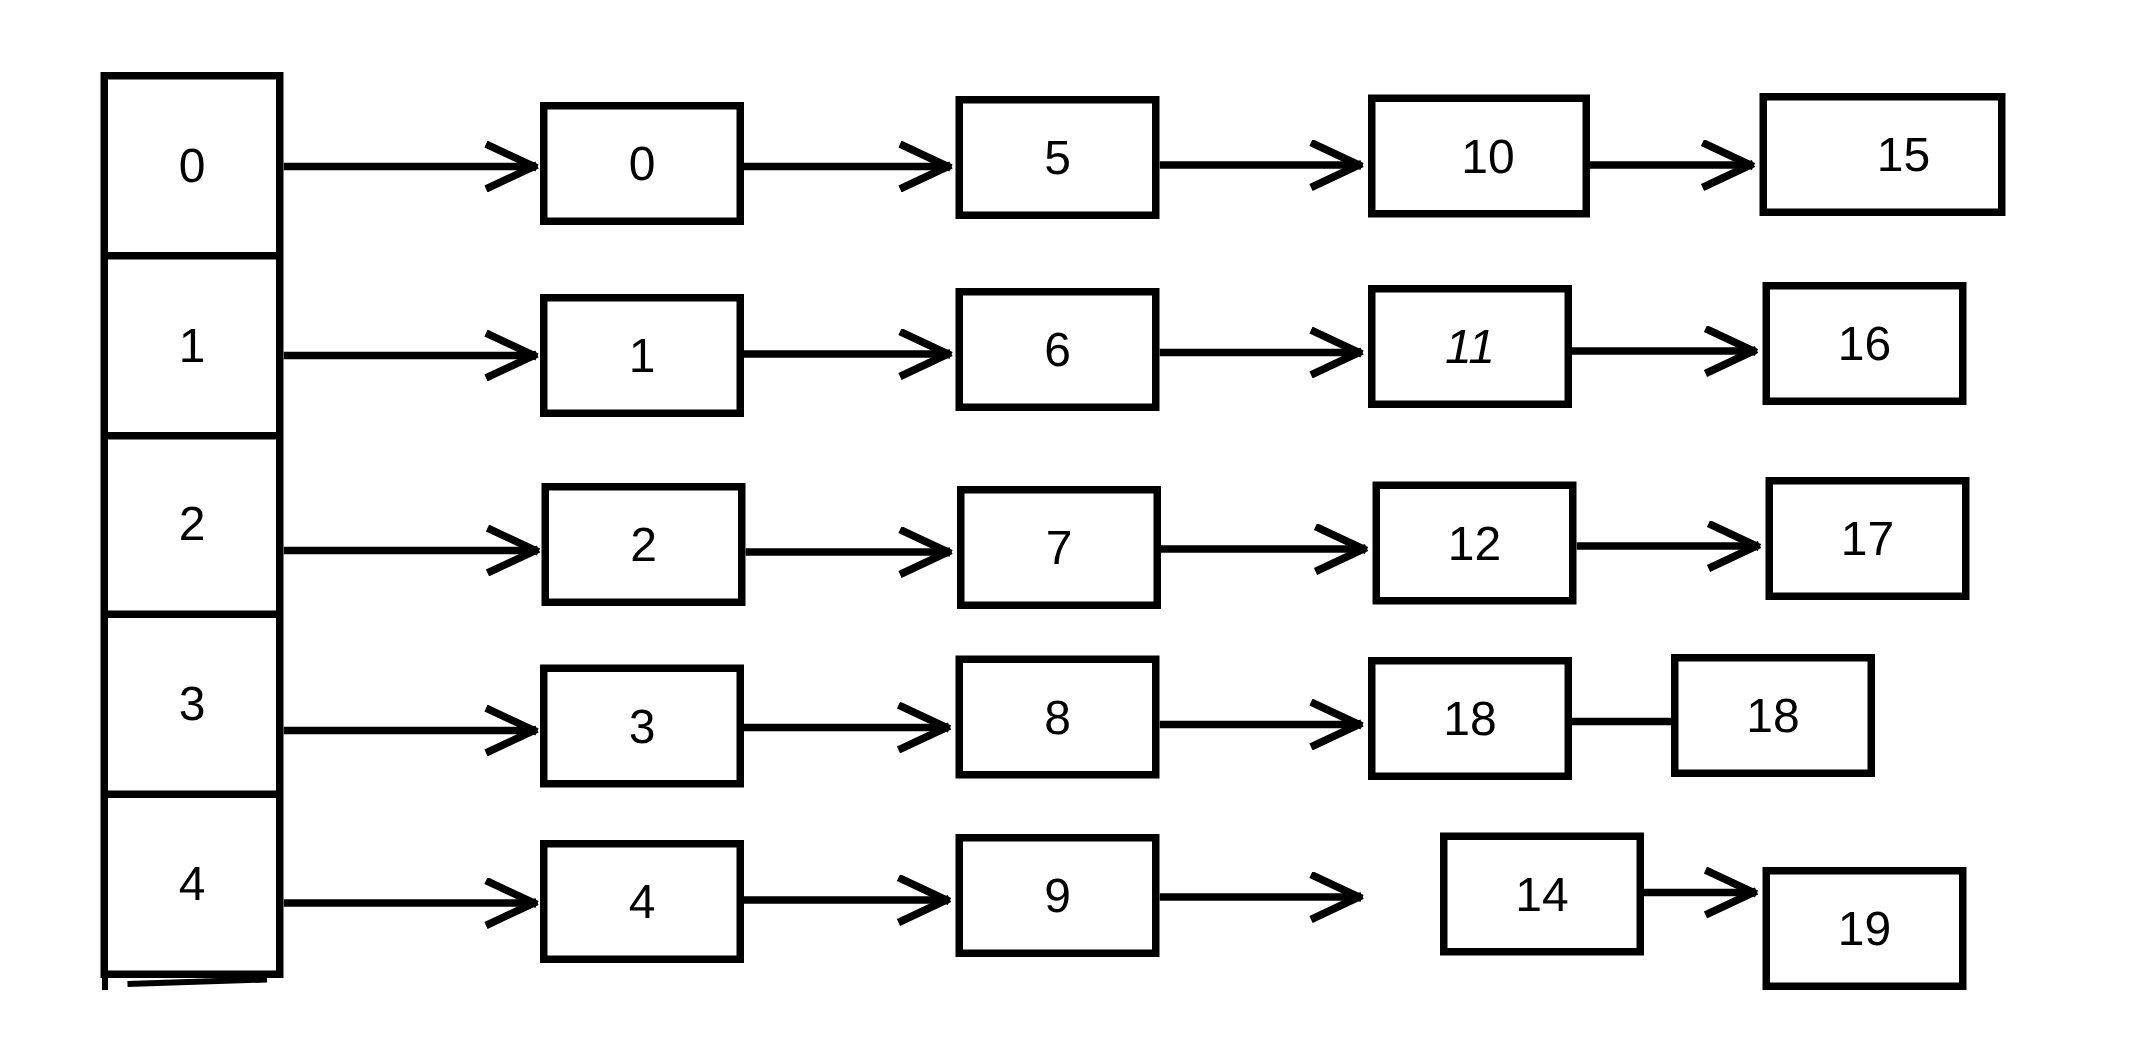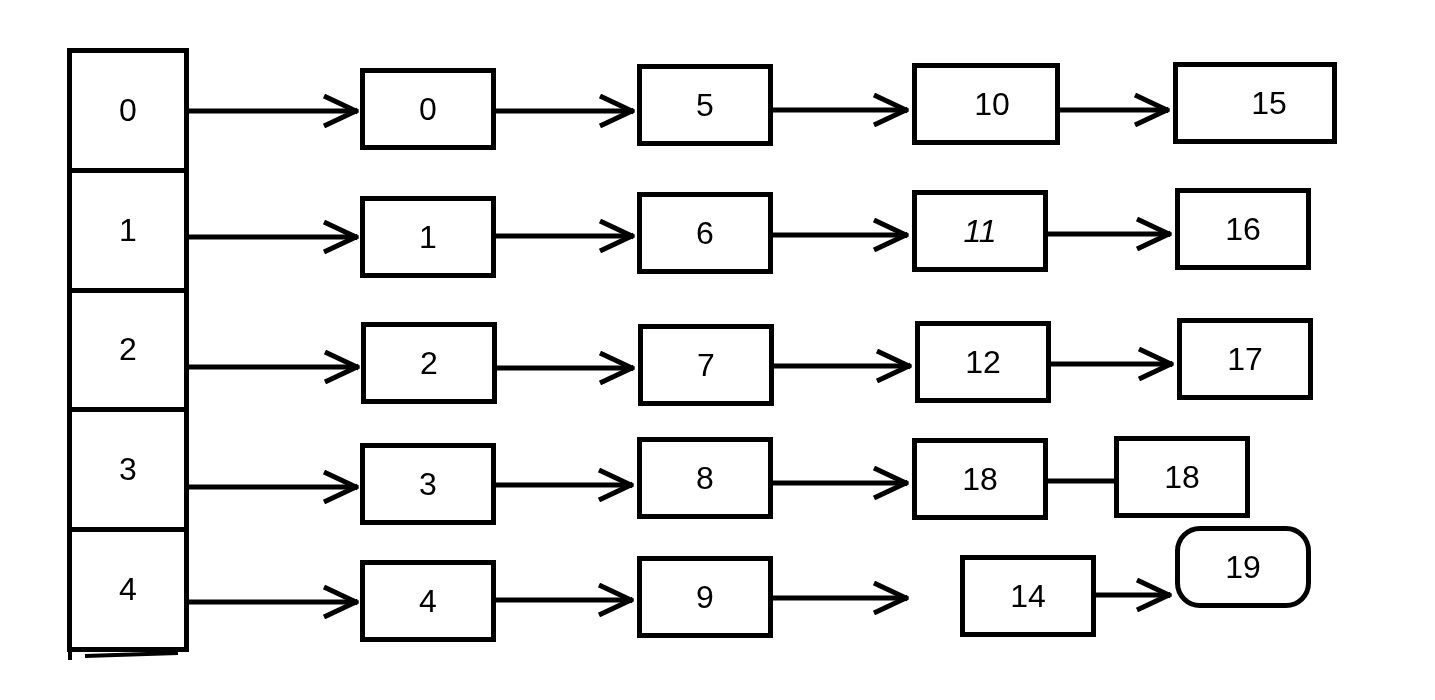--- a/index.html
+++ b/index.html
@@ -136,15 +136,15 @@
   <div class="node" style="left:1177px; top:318px;text-align:right;">17</div>
 
   <div class="node" style="left:360px; top:443px;">3</div>
   <div class="node" style="left:637px; top:437px;">8</div>
   <div class="node" style="left:912px; top:438px;">18</div>
   <div class="node" style="left:1114px; top:436px;">18</div>
 
   <div class="node" style="left:360px; top:560px;">4</div>
   <div class="node" style="left:637px; top:556px;">9</div>
   <div class="node" style="left:960px; top:555px;">14</div>
-  <div class="node" style="left:1175px; top:526px;border-radius:25px;">19</div>
+  <div class="node" style="left:1175px; top:578px;">19</div>
 
 </div>
 
 </body></html>

